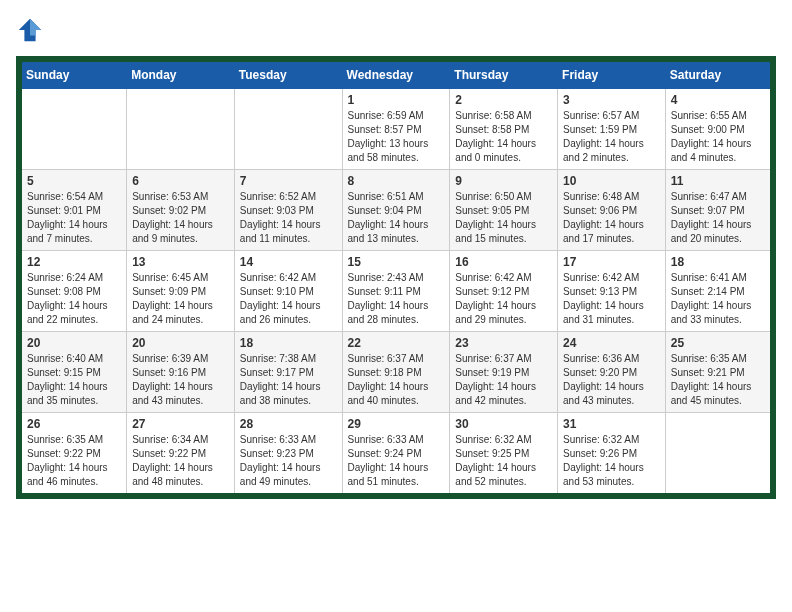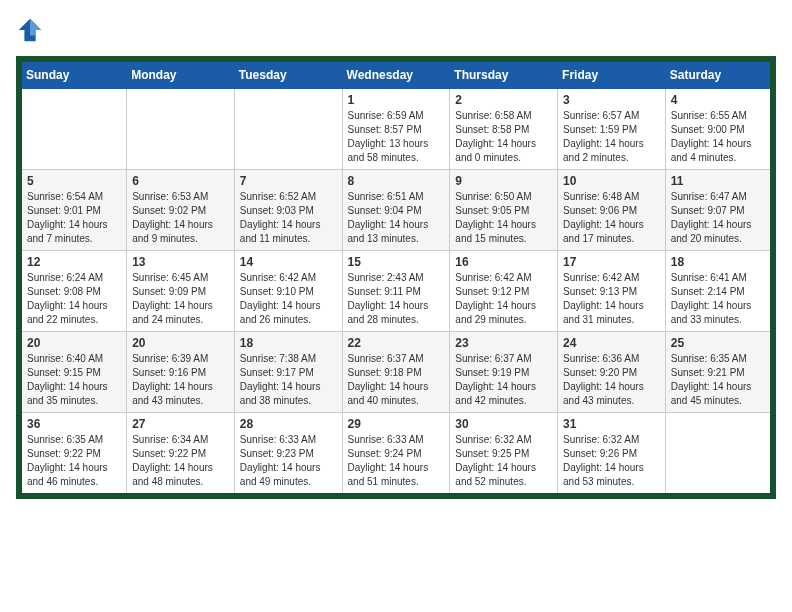--- a/index.html
+++ b/index.html
@@ -227,21 +227,21 @@
           <span class="day-number">24</span>
           <div class="day-info"><span>Sunrise: 6:36 AM</span><br><span>Sunset: 9:20 PM</span><br><span>Daylight: 14 hours</span><br><span>and 43 minutes.</span></div>
         </td>
         <td>
           <span class="day-number">25</span>
           <div class="day-info"><span>Sunrise: 6:35 AM</span><br><span>Sunset: 9:21 PM</span><br><span>Daylight: 14 hours</span><br><span>and 45 minutes.</span></div>
         </td>
       </tr>
       <tr>
         <td>
-          <span class="day-number">36</span>
+          <span class="day-number">26</span>
           <div class="day-info"><span>Sunrise: 6:35 AM</span><br><span>Sunset: 9:22 PM</span><br><span>Daylight: 14 hours</span><br><span>and 46 minutes.</span></div>
         </td>
         <td>
           <span class="day-number">27</span>
           <div class="day-info"><span>Sunrise: 6:34 AM</span><br><span>Sunset: 9:22 PM</span><br><span>Daylight: 14 hours</span><br><span>and 48 minutes.</span></div>
         </td>
         <td>
           <span class="day-number">28</span>
           <div class="day-info"><span>Sunrise: 6:33 AM</span><br><span>Sunset: 9:23 PM</span><br><span>Daylight: 14 hours</span><br><span>and 49 minutes.</span></div>
         </td>

